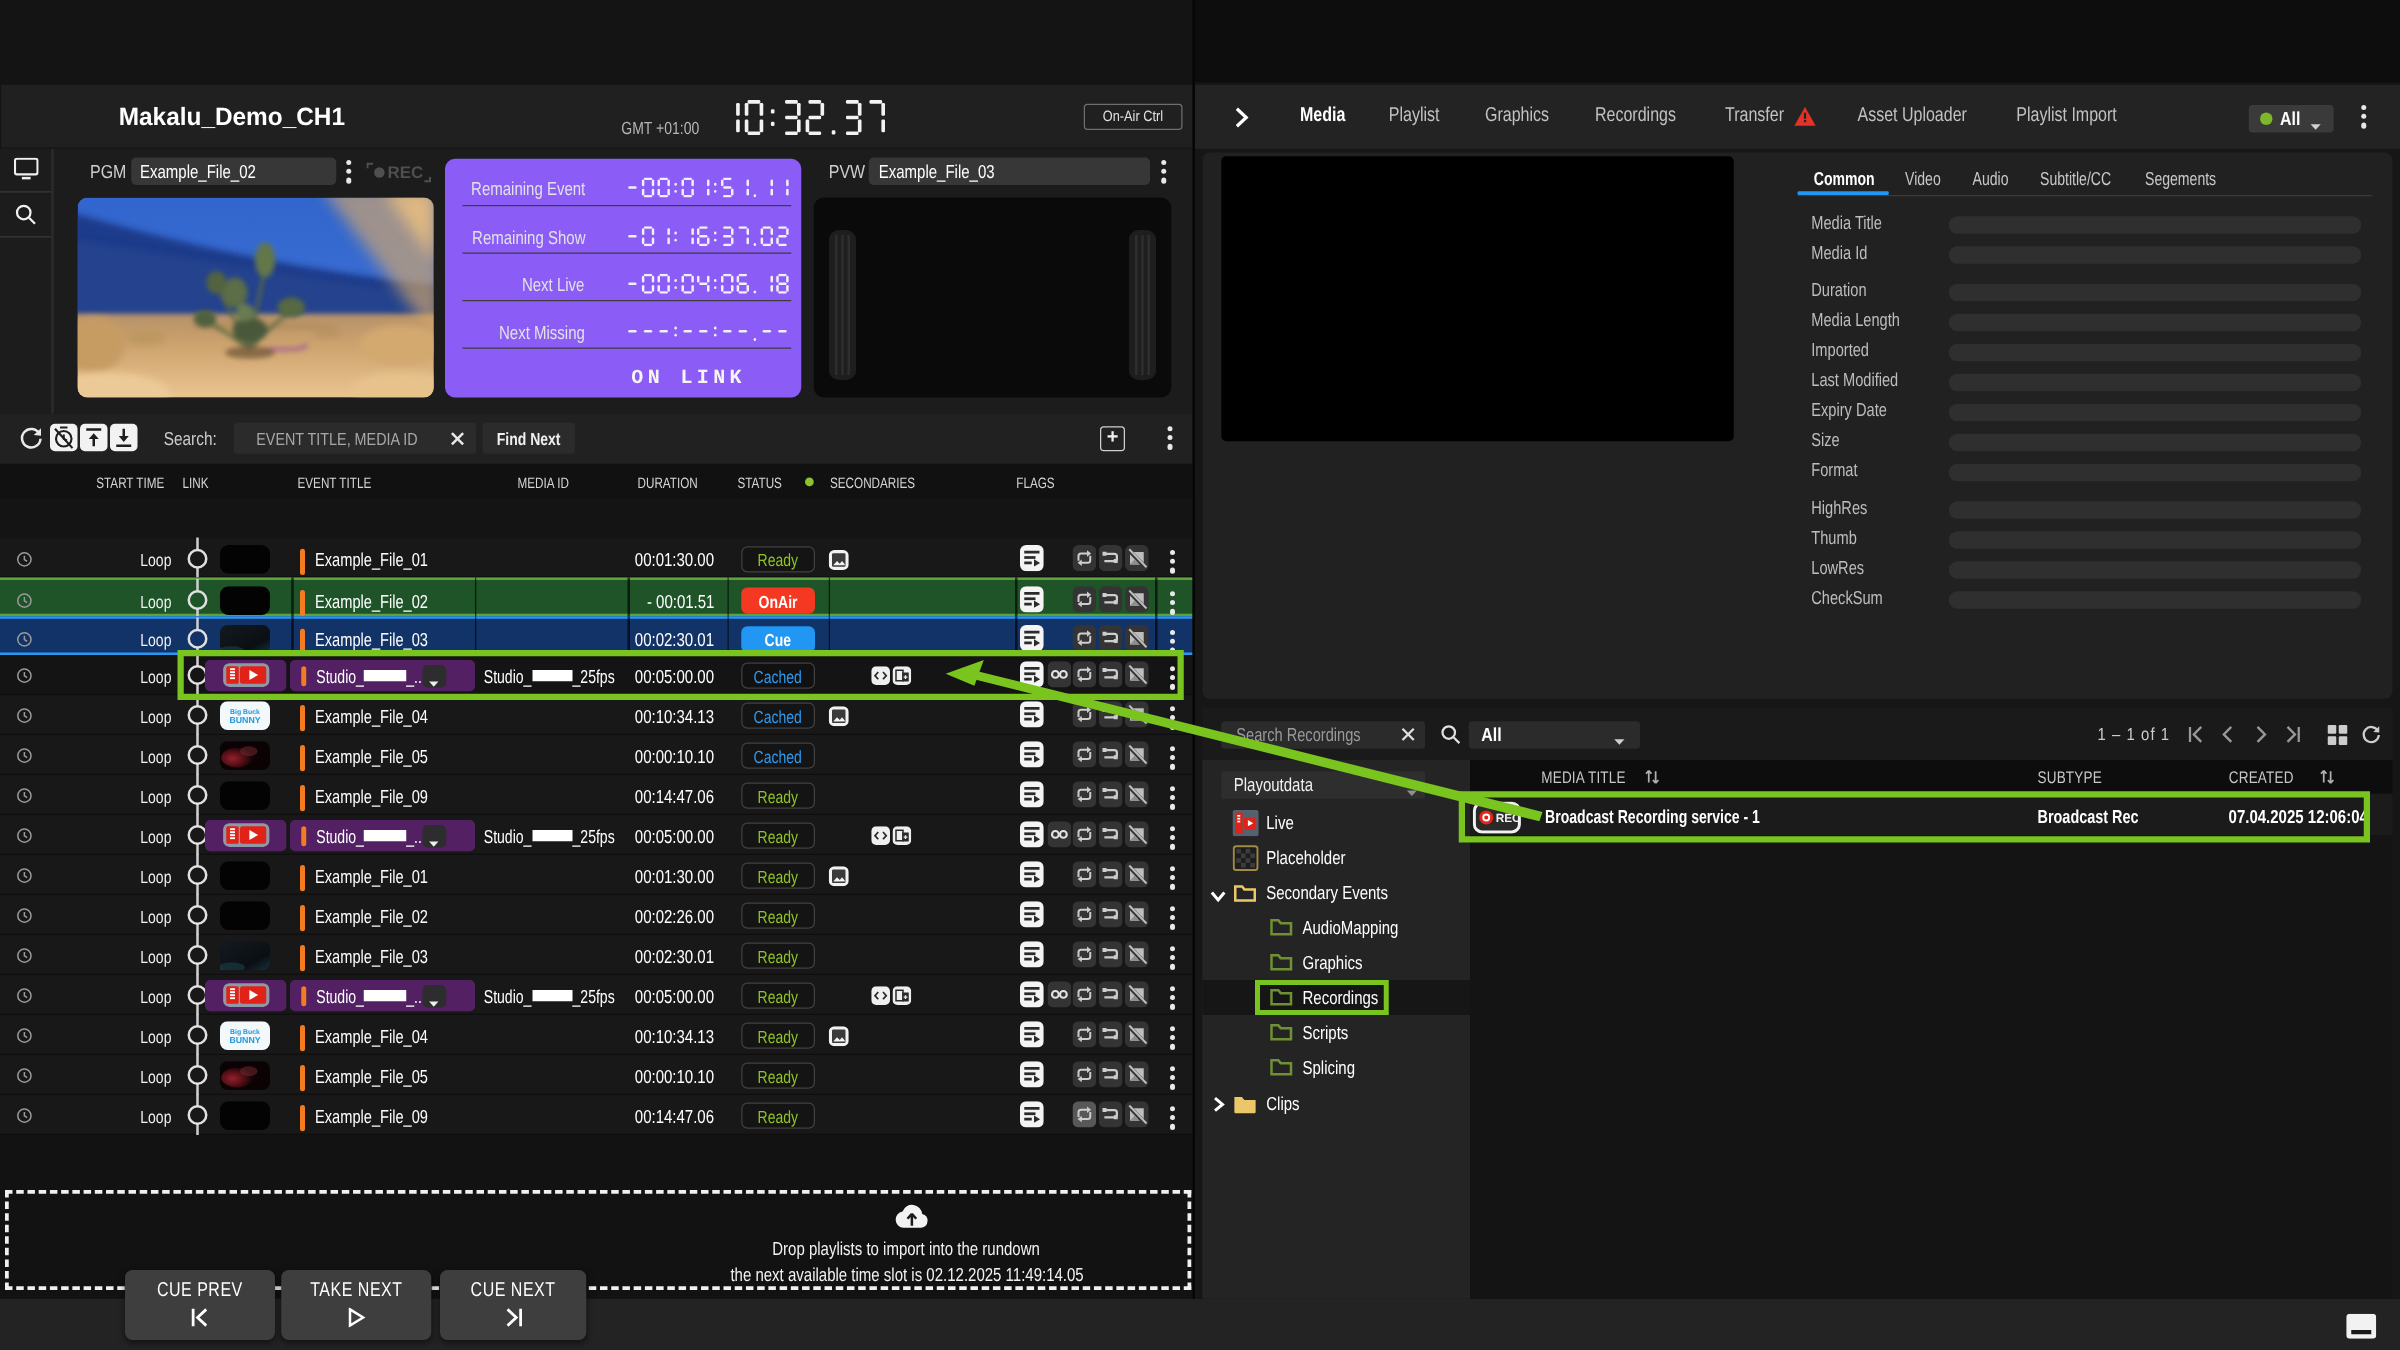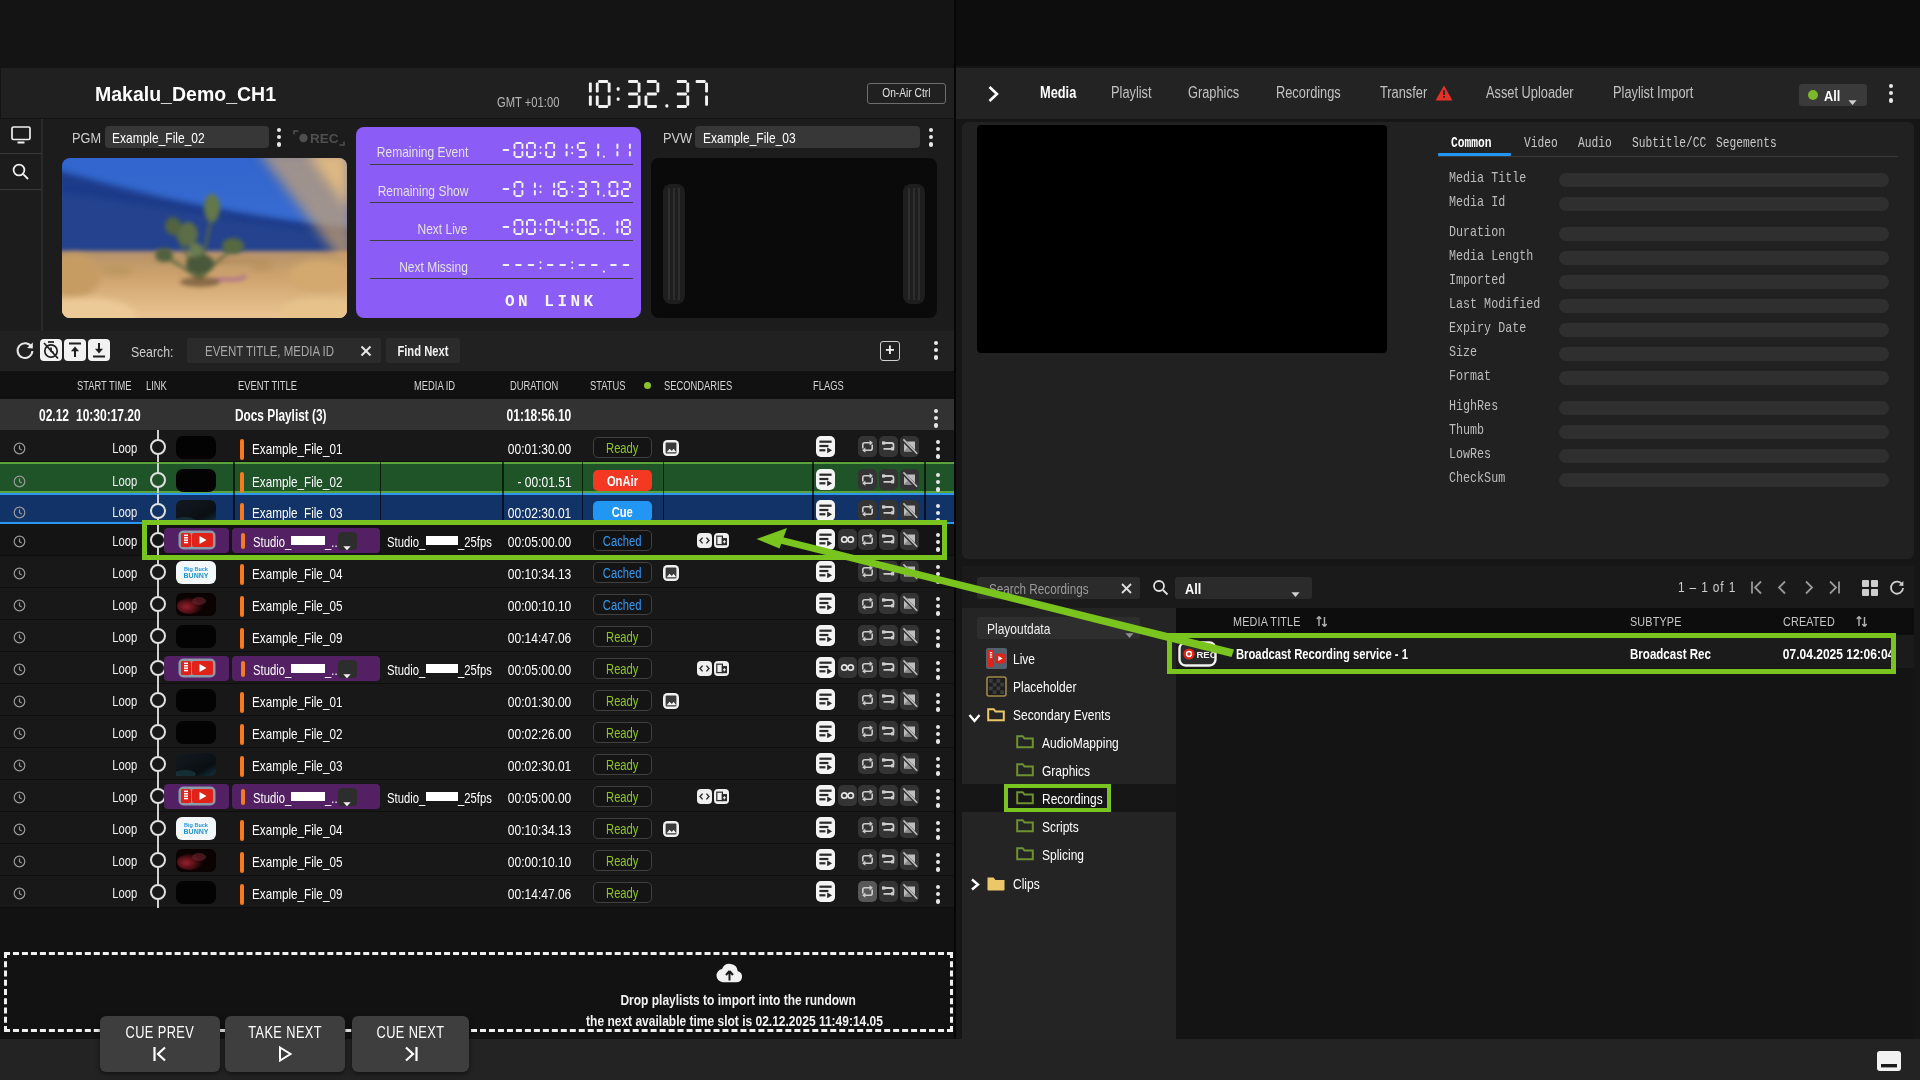--- a/index.html
+++ b/index.html
@@ -393,33 +393,20 @@
       <div class="tx" style="font-size: 14px; color: rgb(240, 240, 240); font-weight: bold; top: 12px; left: 391px; transform-origin: 50% 50%; transform: scaleX(0.8);">Find Next</div>
       <div class="abs" style="left: 880px; top: 10px; width: 20px; height: 20px; border: 1.5px solid rgb(207, 207, 207); border-radius: 3px; color: rgb(240, 240, 240); font-size: 16px; line-height: 16px; text-align: center; font-weight: bold;">+</div>
       <div class="abs">
         <div class="abs" style="left:934px;top:10px">
           <div style="width:4.4px;height:4.4px;border-radius:50%;background:#e8e8e8;margin-bottom:2.7px"></div>
           <div style="width:4.4px;height:4.4px;border-radius:50%;background:#e8e8e8;margin-bottom:2.7px"></div>
           <div style="width:4.4px;height:4.4px;border-radius:50%;background:#e8e8e8;margin-bottom:2.7px"></div>
         </div>
       </div>
     </div>
-    <div class="abs" id="grouprow" style="left: 0px; top: 399px; width: 954px; height: 32px; background: rgb(50, 50, 50); border-bottom: 1px solid rgb(24, 24, 24);">
-      <div class="tx" style="font-size: 16px; color: rgb(255, 255, 255); font-weight: bold; top: 8px; left: 39px; transform-origin: 0px 50%; transform: scaleX(0.75);">02.12</div>
-      <div class="tx" style="font-size: 16px; color: rgb(255, 255, 255); font-weight: bold; top: 8px; left: 76px; transform-origin: 0px 50%; transform: scaleX(0.75);">10:30:17.20</div>
-      <div class="tx" style="font-size: 16px; color: rgb(255, 255, 255); font-weight: bold; top: 8px; left: 235px; transform-origin: 0px 50%; transform: scaleX(0.74);">Docs Playlist (3)</div>
-      <div class="tx" style="font-size: 16px; color: rgb(255, 255, 255); font-weight: bold; top: 8px; right: 383px; transform-origin: 100% 50%; transform: scaleX(0.75);">01:18:56.10</div>
-      <div class="abs">
-        <div class="abs" style="left:934px;top:10px">
-          <div style="width:4.4px;height:4.4px;border-radius:50%;background:#e8e8e8;margin-bottom:2.7px"></div>
-          <div style="width:4.4px;height:4.4px;border-radius:50%;background:#e8e8e8;margin-bottom:2.7px"></div>
-          <div style="width:4.4px;height:4.4px;border-radius:50%;background:#e8e8e8;margin-bottom:2.7px"></div>
-        </div>
-      </div>
-    </div>
     <div class="abs" id="rows" style="left: 0px; top: 431px; width: 954px; height: 477px; background: rgb(24, 24, 24);">
       <div class="abs" style="left: 0px; top: 0px; width: 954px; height: 31px; background: rgb(24, 24, 24); border-bottom: 1px solid rgb(14, 14, 14);">
         <div class="abs" style="left: 13px; top: 10px;"><svg width="13" height="13" viewBox="0 0 13 13">
             <g stroke="#9a9a9a" stroke-width="1.2" fill="none">
               <circle cx="6.5" cy="6.5" r="5.3"></circle>
               <path d="M6.5 3.6 V6.7 L8.7 8"></path>
             </g>
           </svg></div>
         <div class="tx" style="font-size: 14px; color: rgb(240, 240, 240); top: 9px; right: 817px; transform-origin: 100% 50%; transform: scaleX(0.8);">Loop</div>
         <div class="abs" style="left: 156.5px; top: -1px; width: 2px; height: 32px; background: rgb(207, 207, 207);"></div>
@@ -1597,21 +1584,21 @@
             </svg></div>
         </div>
         <div class="abs">
           <div class="abs" style="left:933px;top:16px">
             <div style="width:4.4px;height:4.4px;border-radius:50%;background:#e8e8e8;margin-bottom:2.7px"></div>
             <div style="width:4.4px;height:4.4px;border-radius:50%;background:#e8e8e8;margin-bottom:2.7px"></div>
             <div style="width:4.4px;height:4.4px;border-radius:50%;background:#e8e8e8;margin-bottom:2.7px"></div>
           </div>
         </div>
       </div>
-      <div class="abs" style="left: 6px; top: 122px; width: 952px; height: 437px; background: rgb(33, 33, 33); border-radius: 6px; font-family: Liberation Mono, monospace;">
+      <div class="abs" style="left: 6px; top: 122px; width: 952px; height: 437px; background: rgb(33, 33, 33); border-radius: 6px;">
         <div class="abs" style="left: 15px; top: 3px; width: 410px; height: 228px; background: rgb(0, 0, 0); border-radius: 4px;"></div>
         <div class="tx" style="font-size: 15px; color: rgb(255, 255, 255); font-weight: bold; top: 13px; left: 489px; transform-origin: 0px 50%; transform: scaleX(0.75);">Common</div>
         <div class="tx" style="font-size: 15px; color: rgb(200, 200, 200); top: 13px; left: 562px; transform-origin: 0px 50%; transform: scaleX(0.75);">Video</div>
         <div class="tx" style="font-size: 15px; color: rgb(200, 200, 200); top: 13px; left: 616px; transform-origin: 0px 50%; transform: scaleX(0.75);">Audio</div>
         <div class="tx" style="font-size: 15px; color: rgb(200, 200, 200); top: 13px; left: 670px; transform-origin: 0px 50%; transform: scaleX(0.75);">Subtitle/CC</div>
         <div class="tx" style="font-size: 15px; color: rgb(200, 200, 200); top: 13px; left: 754px; transform-origin: 0px 50%; transform: scaleX(0.75);">Segements</div>
         <div class="abs" style="left: 476px; top: 31px; width: 73px; height: 3px; background: rgb(33, 150, 243); border-radius: 1px;"></div>
         <div class="abs" style="left: 476px; top: 33.5px; width: 460px; height: 1px; background: rgb(58, 58, 58);"></div>
         <div class="tx" style="font-size: 15px; color: rgb(189, 189, 189); top: 48px; left: 487px; transform-origin: 0px 50%; transform: scaleX(0.78);">Media Title</div>
         <div class="abs" style="left: 597px; top: 51px; width: 330px; height: 14px; background: rgb(47, 47, 47); border-radius: 7px;"></div>
@@ -1779,21 +1766,21 @@
                 <circle cx="11" cy="13" r="2.4" fill="none" stroke="#fff" stroke-width="1.5"></circle>
                 <text x="18.5" y="16.8" font-size="9.5" font-weight="bold" fill="#f2f2f2" font-family="Liberation Sans">REC</text>
               </svg></div>
             <div class="tx" style="font-size: 15px; color: rgb(255, 255, 255); font-weight: bold; top: 10px; left: 60px; transform-origin: 0px 50%; transform: scaleX(0.75);">Broadcast Recording service - 1</div>
             <div class="tx" style="font-size: 15px; color: rgb(255, 255, 255); font-weight: bold; top: 10px; left: 454px; transform-origin: 0px 50%; transform: scaleX(0.77);">Broadcast Rec</div>
             <div class="tx" style="font-size: 15px; color: rgb(255, 255, 255); font-weight: bold; top: 10px; right: 20px; transform-origin: 100% 50%; transform: scaleX(0.8);">07.04.2025 12:06:04</div>
           </div>
         </div>
       </div>
     </div>
-    <div class="abs" style="left: 4px; top: 952px; width: 949px; height: 80px; border: 3px dashed rgb(240, 240, 240); z-index: 5; font-weight: bold;">
+    <div class="abs" style="left: 4px; top: 952px; width: 949px; height: 80px; border: 3px dashed rgb(240, 240, 240); z-index: 5;">
       <div class="abs" style="left: 709px; top: 8px;"><svg width="27" height="20" viewBox="0 0 27 20">
           <path d="M21.8 8.2 A8.2 8.2 0 0 0 6 6.1 A6.6 6.6 0 0 0 6.8 19.2 H21 A5.6 5.6 0 0 0 21.8 8.2 Z" fill="#f2f2f2"></path>
           <path d="M13.5 17.5 V9 M13.5 8 L10 12 M13.5 8 L17 12" stroke="#1a1a1a" stroke-width="2" fill="none"></path>
         </svg></div>
       <div class="tx" style="font-size: 15px; color: rgb(242, 242, 242); top: 36px; left: 584px; transform-origin: 50% 50%; transform: scaleX(0.8);">Drop playlists to import into the rundown</div>
       <div class="tx" style="font-size: 15px; color: rgb(242, 242, 242); top: 57px; left: 541.5px; transform-origin: 50% 50%; transform: scaleX(0.8);">the next available time slot is 02.12.2025 11:49:14.05</div>
     </div>
     <div class="abs" style="left: 100px; top: 1016px; width: 120px; height: 56px; background: rgb(62, 62, 62); border-radius: 6px; z-index: 6; box-shadow: rgba(0, 0, 0, 0.5) 0px 2px 5px;">
       <div class="tx" style="font-size: 16px; color: rgb(255, 255, 255); letter-spacing: 0.5px; top: 8px; left: 17px; transform-origin: 50% 50%; transform: scaleX(0.8);">CUE PREV</div>
       <div class="abs" style="left: 0px; top: 30px; width: 120px; display: flex; justify-content: center;">

